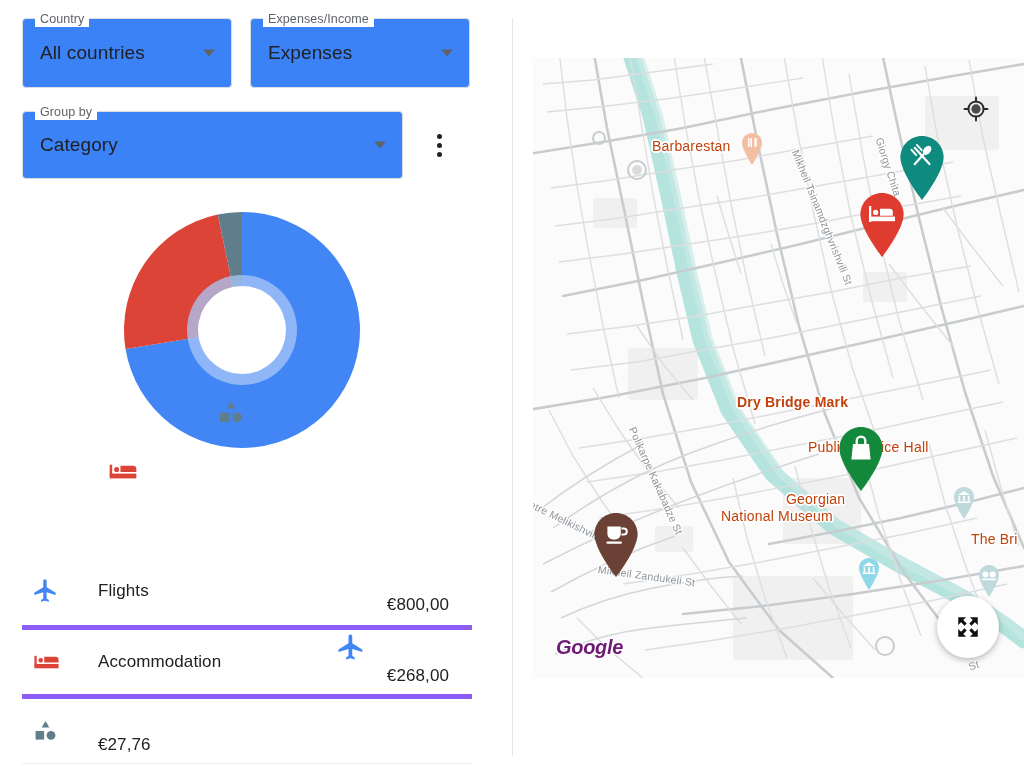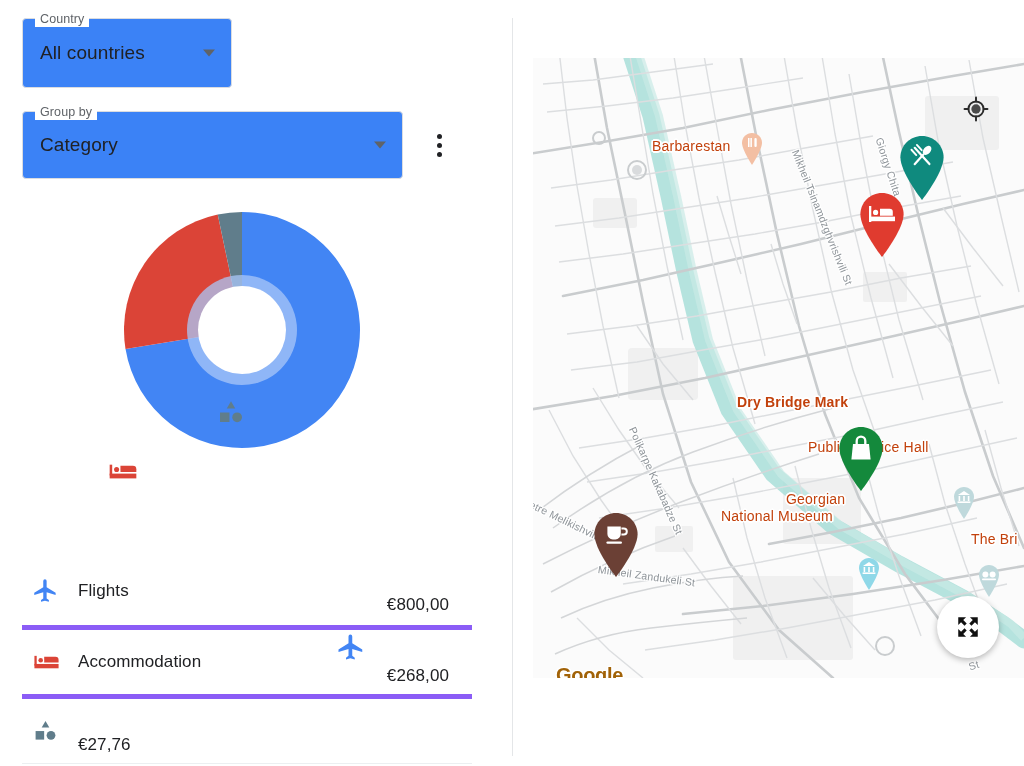--- a/index.html
+++ b/index.html
@@ -90,20 +90,21 @@
   #icon-flights-chart { left: 336px; top: 442px; }
 
   
   #cat-list { position: absolute; left: 22px; top: 556px; width: 450px; }
   .cat-row {
     position: relative;
     height: 69px;
     display: flex;
     align-items: center;
     padding: 0 0 0 10px;
+    gap: 20px;
   }
   .cat-row + .cat-row { border-top: 5px solid #8b5cf6; }
   #cat-list .bottom-rule { border-top: 1px solid #eceff1; height: 0; }
   .cat-row .ri { width: 46px; flex: 0 0 46px; display: flex; align-items: center; }
   .cat-row .rl { flex: 1; font-size: 17px; color: #202124; letter-spacing: .1px; }
   .cat-row .rv { font-size: 17px; color: #202124; letter-spacing: .1px; padding-right: 23px; margin-top: 28px; }
 
   
   #divider { position: absolute; left: 512px; top: 18px; width: 1px; height: 738px; background: #e4e6e8; }
 
@@ -172,43 +173,49 @@
   #fullscreen-btn {
     position: absolute; left: 404px; top: 538px;
     width: 62px; height: 62px;
     border-radius: 50%;
     background: #fff;
     box-shadow: 0 2px 6px rgba(0,0,0,.28);
     display: flex; align-items: center; justify-content: center;
     cursor: pointer;
   }
   #google-logo {
-    position: absolute; left: 23px; top: 606px;
+    position: absolute; left: 23px; top: 578px;
     font-size: 20px;
     font-weight: bold;
     letter-spacing: -.3px;
-    color: #a16207;
+    color: #701a75;
     text-shadow: -1.2px -1.2px 0 #fff, 1.2px -1.2px 0 #fff, -1.2px 1.2px 0 #fff, 1.2px 1.2px 0 #fff,
                   0 -1.4px 0 #fff, 0 1.4px 0 #fff, -1.4px 0 0 #fff, 1.4px 0 0 #fff;
     pointer-events: none;
+    font-style: italic;
   }
 </style>
 </head>
 <body>
 
 <div id="app">
 
   <div id="left-panel">
 
     <div class="field" id="field-country">
       <span class="legend">Country</span>
       <span class="value">All countries</span>
       <span class="caret"></span>
     </div>
 
+    <div class="field" id="field-expinc">
+      <span class="legend">Expenses/Income</span>
+      <span class="value">Expenses</span>
+      <span class="caret"></span>
+    </div>
 
     <div class="field" id="field-groupby">
       <span class="legend">Group by</span>
       <span class="value">Category</span>
       <span class="caret"></span>
     </div>
 
     <div id="kebab-menu">
       <span></span>
       <span></span>

